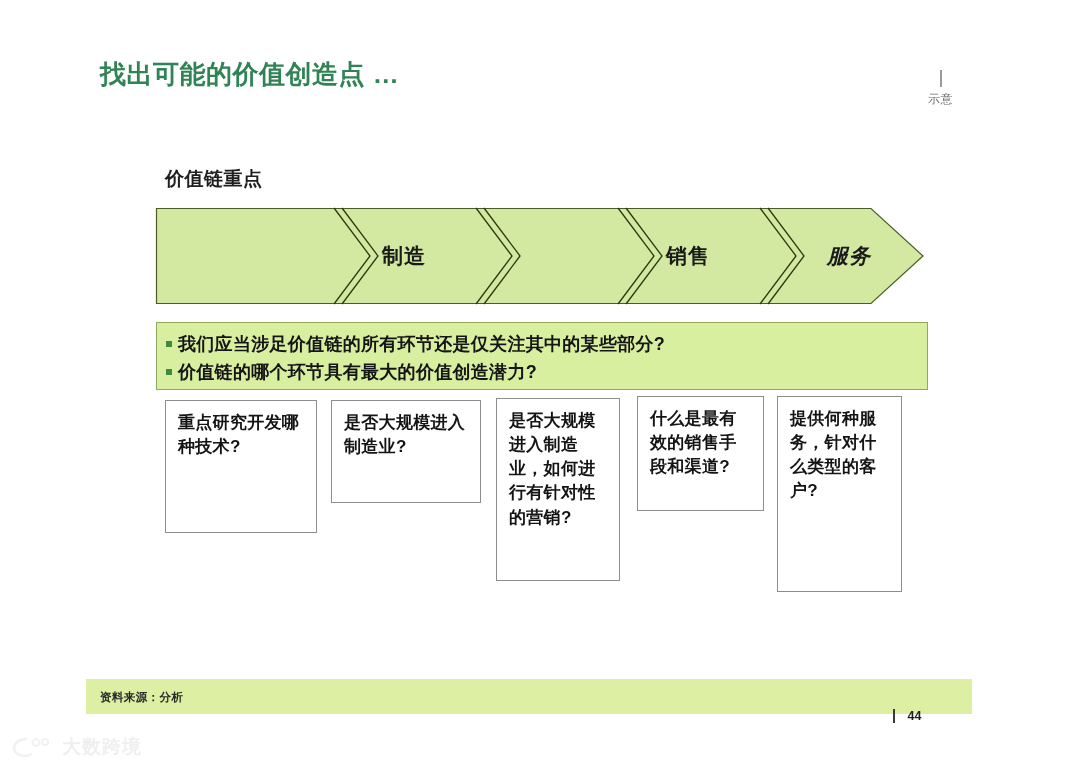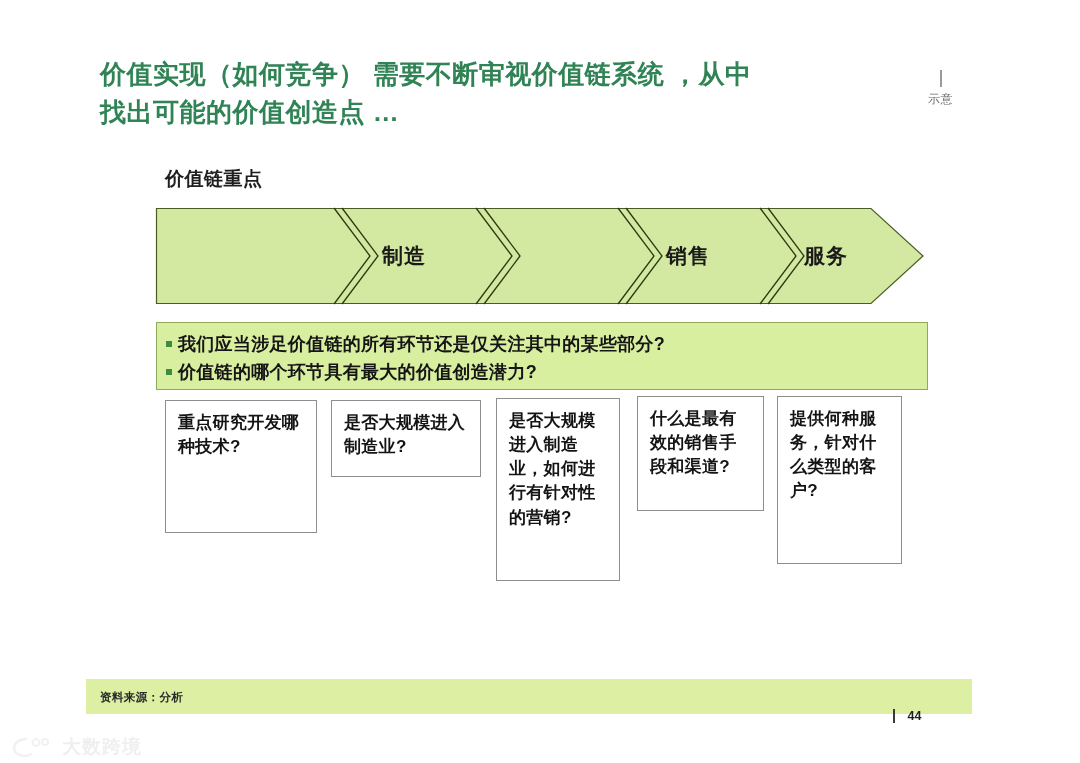--- a/index.html
+++ b/index.html
@@ -184,21 +184,20 @@
     font-size: 19px;
     font-weight: 700;
     color: #e3e3e3;
     letter-spacing: 1px;
   }
 </style>
 </head>
 <body>
 
 <div class="slide-title">
-  <span class="line">价值实现（如何竞争） 需要不断审视价值链系统 ，从中</span>
   <span class="line">找出可能的价值创造点 …</span>
 </div>
 
 <div class="hint-badge">
   <span class="bar"></span>
   <span class="txt">示意</span>
 </div>
 
 <div class="section-label">价值链重点</div>
 
@@ -214,43 +213,43 @@
       <path d="M328,0 L364,48 L328,96"></path>
       <path d="M462,0 L498,48 L462,96"></path>
       <path d="M470,0 L506,48 L470,96"></path>
       <path d="M604,0 L640,48 L604,96"></path>
       <path d="M612,0 L648,48 L612,96"></path>
     </g>
   </svg>
 
   <div class="chain-label" style="left:226px;">制造</div>
   <div class="chain-label" style="left:510px;">销售</div>
-  <div class="chain-label" style="left:648px;">服务</div>
+  <div class="chain-label" style="left:671px;font-style:italic;">服务</div>
 </div>
 
 <div class="qbox">
   <div class="qbox-line">
     <span class="qbox-bullet"></span>
     <span class="qbox-text">我们应当涉足价值链的所有环节还是仅关注其中的某些部分?</span>
   </div>
   <div class="qbox-line">
     <span class="qbox-bullet"></span>
     <span class="qbox-text">价值链的哪个环节具有最大的价值创造潜力?</span>
   </div>
 </div>
 
 <div class="qcard" style="left:165px; top:400px; width:152px; height:133px;">重点研究开发哪种技术?</div>
 
-<div class="qcard" style="left:331px; top:400px; width:150px; height:77px;">是否大规模进入制造业?</div>
+<div class="qcard" style="left:331px; top:400px; width:150px; height:103px;">是否大规模进入制造业?</div>
 
 <div class="qcard" style="left:496px; top:398px; width:124px; height:183px;">是否大规模进入制造业，如何进行有针对性的营销?</div>
 
 <div class="qcard" style="left:637px; top:396px; width:127px; height:115px;">什么是最有效的销售手段和渠道?</div>
 
-<div class="qcard" style="left:777px; top:396px; width:125px; height:168px;">提供何种服务，针对什么类型的客户?</div>
+<div class="qcard" style="left:777px; top:396px; width:125px; height:196px;">提供何种服务，针对什么类型的客户?</div>
 
 <div class="footer-bar"></div>
 <div class="footer-source">资料来源：分析</div>
 <div class="footer-page">
   <span class="sep"></span>
   <span class="num">44</span>
 </div>
 
 <div class="watermark">
   <svg class="mark" width="42" height="22" viewBox="0 0 42 22">

